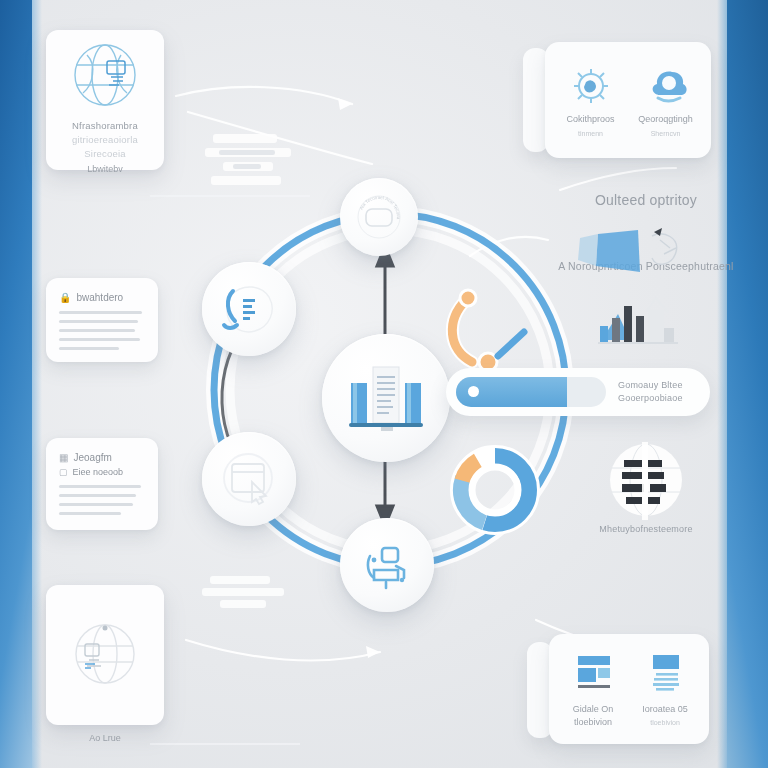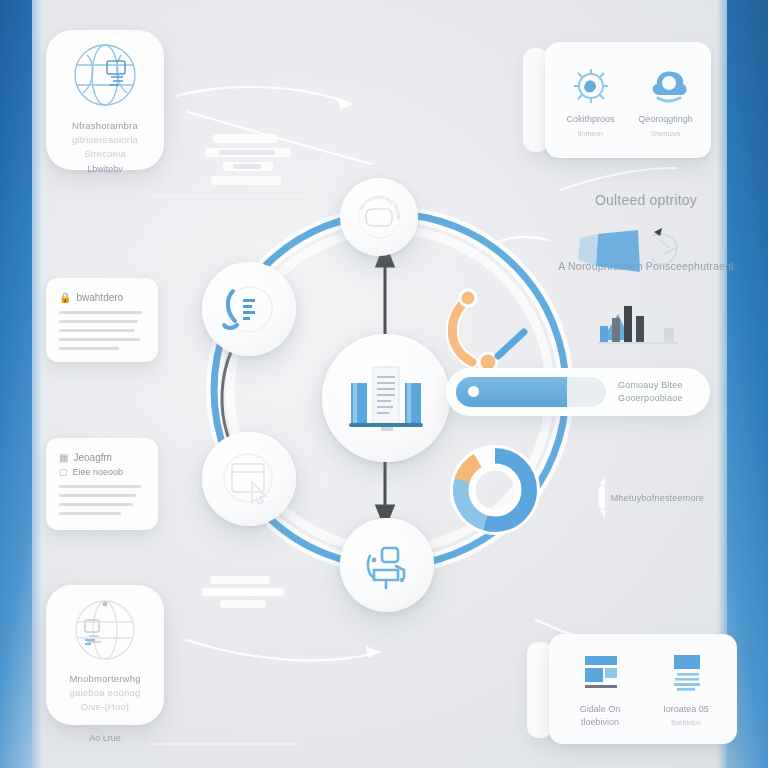--- a/index.html
+++ b/index.html
@@ -22,21 +22,21 @@
   .band-right{right:0;width:41px;
     background:linear-gradient(260deg,#1f6099 0%,#2d7ab9 40%,#4e97d0 78%,#86b6d9 100%);}
   .band-right:before{content:"";position:absolute;left:-10px;top:0;bottom:0;width:10px;
     background:linear-gradient(270deg,rgba(134,182,217,.85),rgba(233,235,238,0));}
 
   
   .ptxt{color:#9aa0a8;letter-spacing:.2px;}
   .ghost{color:#c9ced4;}
 
   
-  .tile{position:absolute;background:#fdfdfe;border-radius:26px;
+  .tile{position:absolute;background:#fdfdfe;border-radius:12px;
     box-shadow:0 10px 22px rgba(120,130,145,.18), 0 2px 6px rgba(120,130,145,.10);
     display:flex;flex-direction:column;align-items:center;justify-content:center;}
   .tile .cap{margin-top:6px;text-align:center;line-height:1.45;font-size:9.5px;}
 
   
   .card{position:absolute;background:#fdfdfe;border-radius:12px;
     box-shadow:0 8px 18px rgba(120,130,145,.16), 0 1px 4px rgba(120,130,145,.10);
     padding:14px 13px;box-sizing:border-box;}
   .card .ttl{font-size:10px;color:#8e949c;margin-bottom:8px;display:flex;gap:5px;align-items:center;}
   .card .ttl .g{color:#aab0b8;}
@@ -177,25 +177,20 @@
       </g>
       <g fill="none" stroke="#c3ccd4" stroke-width="1.4">
         <rect x="22" y="24" width="14" height="12" rx="2"></rect>
         <path d="M26,40 h10 M24,46 h14"></path>
       </g>
       <g fill="none" stroke="#5aa6dd" stroke-width="1.6">
         <path d="M22,44 h10 M22,48 h6"></path>
       </g>
       <circle cx="42" cy="8" r="2.5" fill="#b9c2cb"></circle>
     </svg>
-    <div class="cap ptxt">
-      <div>Mnobmorterwhg</div>
-      <div class="ghost">gaieboa eoonog</div>
-      <div class="ghost">Oive-(Hoo)</div>
-    </div>
   </div>
   <div class="cap-out" style="left:46px;top:733px;width:118px;">Ao Lrue</div>
 
   <div class="card" style="left:46px;top:278px;width:112px;height:84px;">
     <div class="ttl">
       <span class="g">🔒</span>
       <span>bwahtdero</span>
     </div>
     <div class="lines">
       <div style="width:96%"></div>
@@ -356,21 +351,21 @@
       <div style="position: absolute; left: 0px; top: 0px; bottom: 0px; width: 74%; background: linear-gradient(rgb(126, 187, 228), rgb(91, 165, 217));"></div>
       <div style="position:absolute;left:12px;top:9px;width:11px;height:11px;border-radius:50%;background:#ffffff;"></div>
     </div>
     <div style="margin-left:12px;line-height:1.5;">
       <div class="ptxt" style="font-size:9px;">Gomoauy Bltee</div>
       <div class="ptxt" style="font-size:9px;">Gooerpoobiaoe</div>
     </div>
   </div>
 
   <div style="position:absolute;left:588px;top:438px;width:116px;height:120px;display:flex;
-              flex-direction:row;align-items:center;gap:6px;">
+              flex-direction:column;align-items:center;">
     <svg width="92" height="86">
       <circle cx="46" cy="42" r="36" fill="#ffffff" opacity=".9"></circle>
       <g fill="none" stroke="#e2e6ea" stroke-width="1">
         <ellipse cx="46" cy="42" rx="16" ry="36"></ellipse>
         <path d="M12,30 H80 M12,54 H80"></path>
       </g>
       <g fill="#2f343b">
         <rect x="24" y="22" width="18" height="7"></rect>
           <rect x="48" y="22" width="14" height="7"></rect>
         <rect x="22" y="34" width="20" height="7"></rect>
@@ -379,21 +374,21 @@
           <rect x="50" y="46" width="16" height="8"></rect>
         <rect x="26" y="59" width="16" height="7"></rect>
           <rect x="48" y="59" width="12" height="7"></rect>
       </g>
       <rect x="42" y="4" width="6" height="78" fill="#ffffff" opacity=".9"></rect>
     </svg>
     <div class="ptxt" style="font-size:9px;text-align:center;">Mhetuybofnesteemore</div>
   </div>
 
   <div class="stubcard" style="left:527px;top:642px;width:26px;height:96px;"></div>
-  <div class="panel" style="left:549px;top:634px;width:188px;height:110px;padding:8px;">
+  <div class="panel" style="left:549px;top:634px;width:160px;height:110px;padding:8px;">
     <div class="cell">
       <svg width="52" height="48">
         <rect x="8" y="4" width="38" height="40" fill="#fbfcfd"></rect>
         <rect x="11" y="7" width="32" height="9" fill="#5aa6dd"></rect>
         <rect x="11" y="19" width="18" height="14" fill="#5aa6dd"></rect>
         <rect x="31" y="19" width="12" height="10" fill="#8ec8e8"></rect>
         <rect x="11" y="36" width="32" height="3" fill="#6f7781"></rect>
       </svg>
       <div class="lbl" style="line-height:1.5;text-align:center;">
         <span>Gidale On</span><br>

